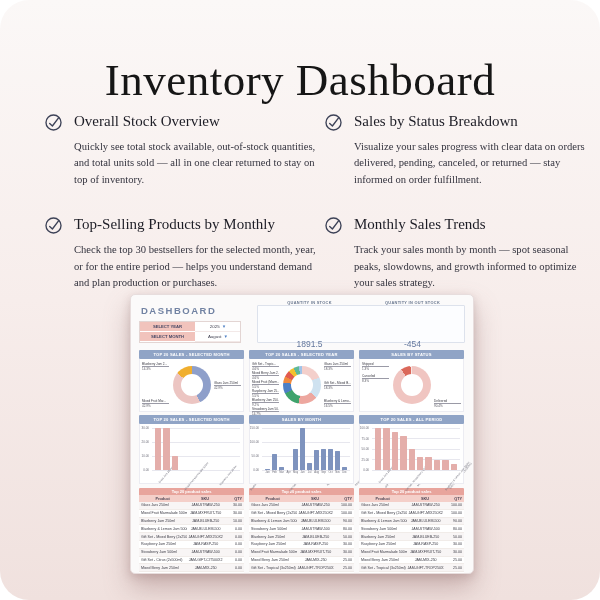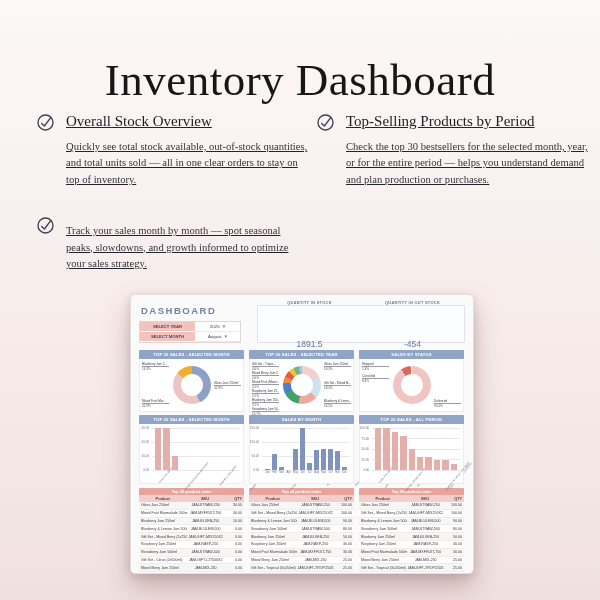--- a/index.html
+++ b/index.html
@@ -1,25 +1,25 @@
 <!DOCTYPE html>
 <html><head>
 <meta charset="utf-8">
 <style>
   html,body{margin:0;padding:0;}
   body{width:600px;height:600px;overflow:hidden;}
   .page{position:relative;width:600px;height:600px;
     background:linear-gradient(180deg,#fbf8f7 0%,#f7edeb 50%,#f0e1de 100%);
-    font-family:"Liberation Serif",serif;color:#23232b;}
+    font-family:"Liberation Serif",serif;color:#23232b;border-radius:29px;}
   
   .hero-title{position:absolute;top:24px;left:0;width:600px;text-align:center;
     font-size:45px;font-weight:400;color:#161616;letter-spacing:.5px;}
   
-  .features{position:absolute;top:113px;left:36px;width:552px;
-    display:grid;grid-template-columns:272px 272px;column-gap:8px;row-gap:28px;text-decoration:underline;}
+  .features{position:absolute;top:113px;left:44px;width:552px;
+    display:grid;grid-template-columns:272px 272px;column-gap:8px;row-gap:28px;}
   .feat{display:grid;grid-template-columns:21px 1fr;column-gap:9px;}
   .feat .ck{width:19px;height:19px;margin-top:0;}
   .feat h3{margin:0;font-size:15px;font-weight:400;color:#1d1d26;}
   .feat p{margin:7px 0 0 0;font-size:10.6px;line-height:1.55;color:#33333e;max-width:250px;}
   
   .card{position:absolute;left:130px;top:294px;width:342px;height:278px;
     background:#fbfafa;border:1px solid #e7dddd;border-radius:5px;
     box-shadow:0 14px 26px rgba(140,100,100,.38),0 3px 8px rgba(140,100,100,.25);
     font-family:"Liberation Sans",sans-serif;overflow:hidden;}
   .card-inner{position:absolute;inset:7px 8px 7px 8px;}
@@ -86,35 +86,44 @@
 
   <h1 class="hero-title">Inventory Dashboard</h1>
 
   <div class="features">
     <div class="feat">
       <svg class="ck" viewBox="0 0 24 24">
         <circle cx="12" cy="12" r="9.5" fill="none" stroke="#3d4257" stroke-width="1.7"></circle>
         <path d="M7.2 13.2 L10.6 16.4 L18.6 5.8" fill="none" stroke="#3d4257" stroke-width="1.7" stroke-linecap="round" stroke-linejoin="round"></path>
       </svg>
       <h3>Overall Stock Overview</h3>
-      <p style="grid-column:2">Quickly see total stock available, out-of-stock quantities, and total units sold — all in one clear orders to stay on top of inventory.</p>
+      <p style="grid-column:2">Quickly see total stock available, out-of-stock quantities, and total units sold — all in one clear returned to stay on top of inventory.</p>
     </div>
     <div class="feat">
       <svg class="ck" viewBox="0 0 24 24">
         <circle cx="12" cy="12" r="9.5" fill="none" stroke="#3d4257" stroke-width="1.7"></circle>
         <path d="M7.2 13.2 L10.6 16.4 L18.6 5.8" fill="none" stroke="#3d4257" stroke-width="1.7" stroke-linecap="round" stroke-linejoin="round"></path>
       </svg>
-      <h3>Top-Selling Products by Period</h3>
+      <h3>Sales by Status Breakdown</h3>
+      <p style="grid-column:2">Visualize your sales progress with clear data on orders delivered, pending, canceled, or returned — stay informed on order fulfillment.</p>
+    </div>
+    <div class="feat">
+      <svg class="ck" viewBox="0 0 24 24">
+        <circle cx="12" cy="12" r="9.5" fill="none" stroke="#3d4257" stroke-width="1.7"></circle>
+        <path d="M7.2 13.2 L10.6 16.4 L18.6 5.8" fill="none" stroke="#3d4257" stroke-width="1.7" stroke-linecap="round" stroke-linejoin="round"></path>
+      </svg>
+      <h3>Top-Selling Products by Monthly</h3>
       <p style="grid-column:2">Check the top 30 bestsellers for the selected month, year, or for the entire period — helps you understand demand and plan production or purchases.</p>
     </div>
     <div class="feat">
       <svg class="ck" viewBox="0 0 24 24">
         <circle cx="12" cy="12" r="9.5" fill="none" stroke="#3d4257" stroke-width="1.7"></circle>
         <path d="M7.2 13.2 L10.6 16.4 L18.6 5.8" fill="none" stroke="#3d4257" stroke-width="1.7" stroke-linecap="round" stroke-linejoin="round"></path>
       </svg>
+      <h3>Monthly Sales Trends</h3>
       <p style="grid-column:2">Track your sales month by month — spot seasonal peaks, slowdowns, and growth informed to optimize your sales strategy.</p>
     </div>
   </div>
 
   <div class="card">
     <div class="card-inner">
 
       <div class="dash-title">DASHBOARD</div>
 
       <div class="selectors">

